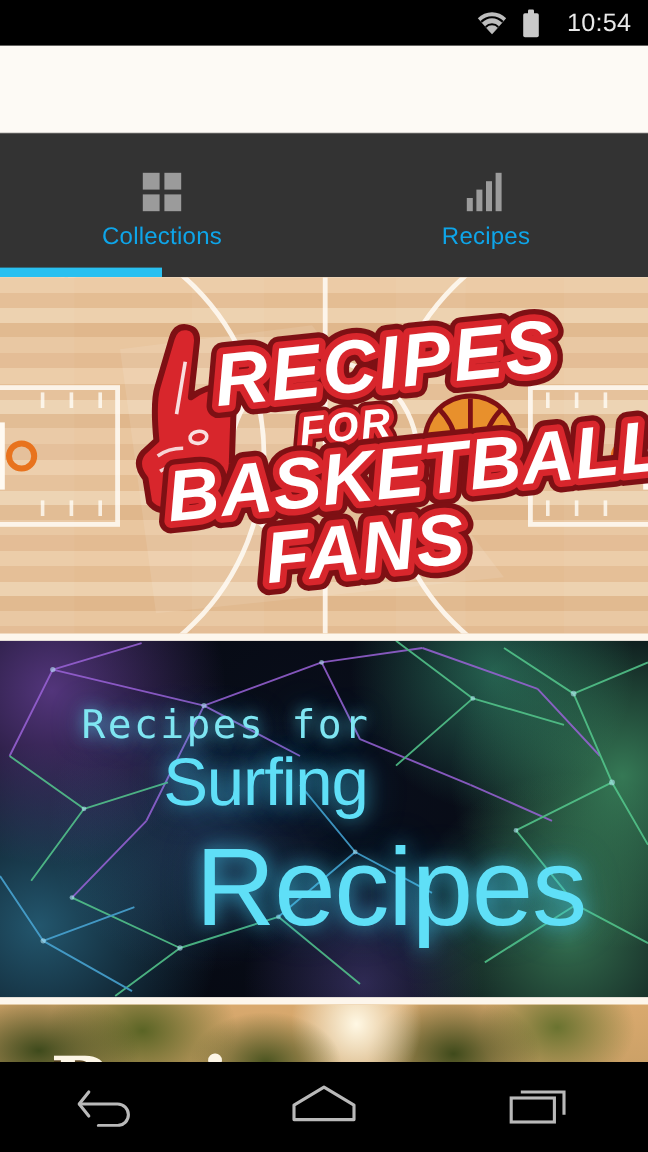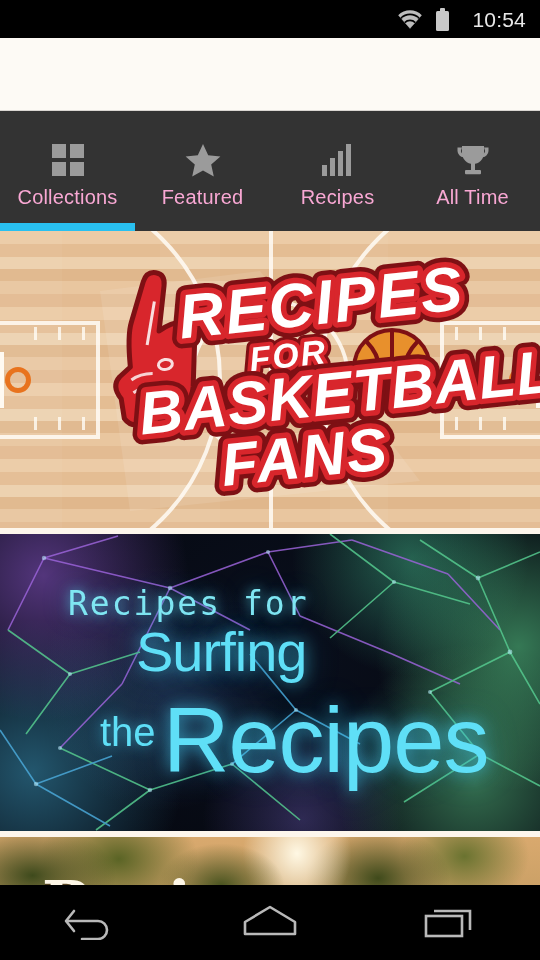--- a/index.html
+++ b/index.html
@@ -42,21 +42,21 @@
   
   .tabbar {
     position:absolute; top:111px; left:0; width:540px; height:120px;
     background:#333333; display:flex;
   }
   .tab {
     flex:1 1 0; display:flex; flex-direction:column; align-items:center;
     justify-content:center; padding-top:6px; cursor:pointer; position:relative;
   }
   .tab-ic { height:38px; display:flex; align-items:center; justify-content:center; margin-bottom:8px; }
-  .tab-lbl { font-size:20px; color:#f9a8d4; letter-spacing:.2px; line-height:1; }
+  .tab-lbl { font-size:20px; color:#0ea5e9; letter-spacing:.2px; line-height:1; }
 
   
   .ic-grid { width:32px; height:32px; display:grid; grid-template-columns:14px 14px;
              grid-template-rows:14px 14px; gap:4px; }
   .ic-grid i { background:#9b9b9b; display:block; }
   
   .ic-star { width:36px; height:34px; }
   
   .ic-bars { width:32px; height:32px; display:flex; align-items:flex-end; gap:3px; }
   .ic-bars i { width:5px; background:#9b9b9b; display:block; }
@@ -204,53 +204,33 @@
         <span class="ic-grid">
             <i></i>
             <i></i>
             <i></i>
             <i></i>
           </span>
       </span>
       <span class="tab-lbl">Collections</span>
     </div>
 
-    <div class="tab">
-      <span class="tab-ic">
-        <svg class="ic-star" viewBox="0 0 36 34">
-          <polygon points="18,1 23.2,12.2 35.4,13.4 26.2,21.6 28.8,33.6 18,27.4 7.2,33.6 9.8,21.6 0.6,13.4 12.8,12.2" fill="#9b9b9b"></polygon>
-        </svg>
-      </span>
-      <span class="tab-lbl">Featured</span>
-    </div>
 
     <div class="tab">
       <span class="tab-ic">
         <span class="ic-bars">
             <i style="height:11px"></i>
             <i style="height:18px"></i>
             <i style="height:25px"></i>
             <i style="height:32px"></i>
           </span>
       </span>
       <span class="tab-lbl">Recipes</span>
     </div>
 
-    <div class="tab">
-      <span class="tab-ic">
-        <svg class="ic-trophy" viewBox="0 0 34 34">
-          <path d="M6 3 h22 v7 a11 11 0 0 1 -22 0 z" fill="#9b9b9b"></path>
-          <path d="M6 4.5 h-4.5 v3.5 a6.5 6.5 0 0 0 6 6.2 l0 -3.2 a3.4 3.4 0 0 1 -2.6 -3.1 z" fill="#9b9b9b"></path>
-          <path d="M28 4.5 h4.5 v3.5 a6.5 6.5 0 0 1 -6 6.2 l0 -3.2 a3.4 3.4 0 0 0 2.6 -3.1 z" fill="#9b9b9b"></path>
-          <rect x="15" y="19" width="4" height="8" fill="#9b9b9b"></rect>
-          <rect x="9" y="27" width="16" height="4.2" rx="1" fill="#9b9b9b"></rect>
-        </svg>
-      </span>
-      <span class="tab-lbl">All Time</span>
-    </div>
 
     <div class="tab-indicator"></div>
   </div>
 
   <div class="list">
 
     <div class="card c1">
       <div class="court">
         <div class="planks"></div>
         <div class="vstripe" style="left:0px;   width:62px;"></div>
@@ -374,21 +354,20 @@
             <circle cx="36" cy="250" r="2.2"></circle>
               <circle cx="296" cy="176" r="2"></circle>
             <circle cx="394" cy="48" r="2"></circle>  
               <circle cx="232" cy="230" r="2"></circle>
           </g>
         </svg>
       </div>
       <div class="net-txt">
         <div class="t-recipes">Recipes for</div>
         <div class="t-surf">Surfing</div>
-        <div class="t-the">the</div>
         <div class="t-inter">Recipes</div>
       </div>
     </div>
 
     <div class="card-gap"></div>
 
     <div class="card c3">
       <div class="forest">
         <div class="leaves"></div>
       </div>

